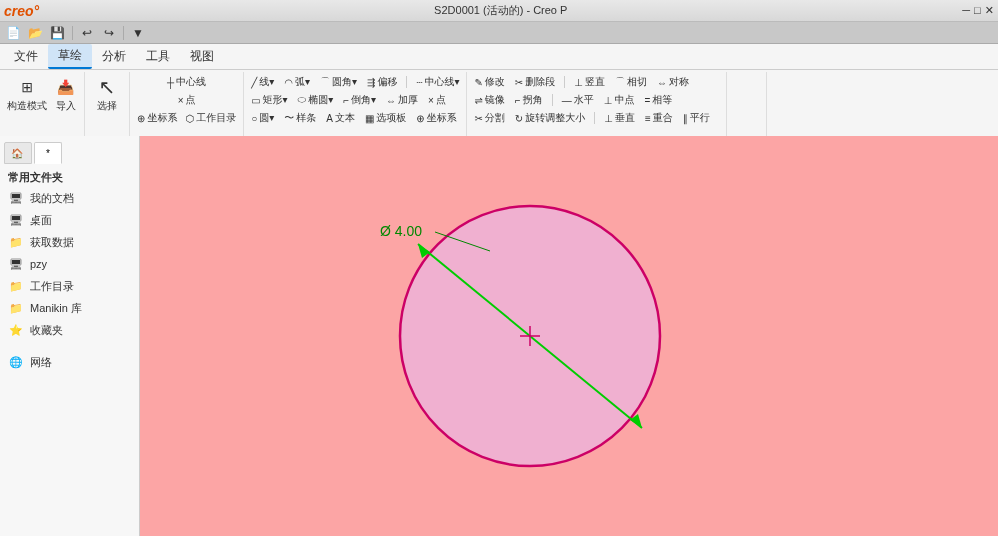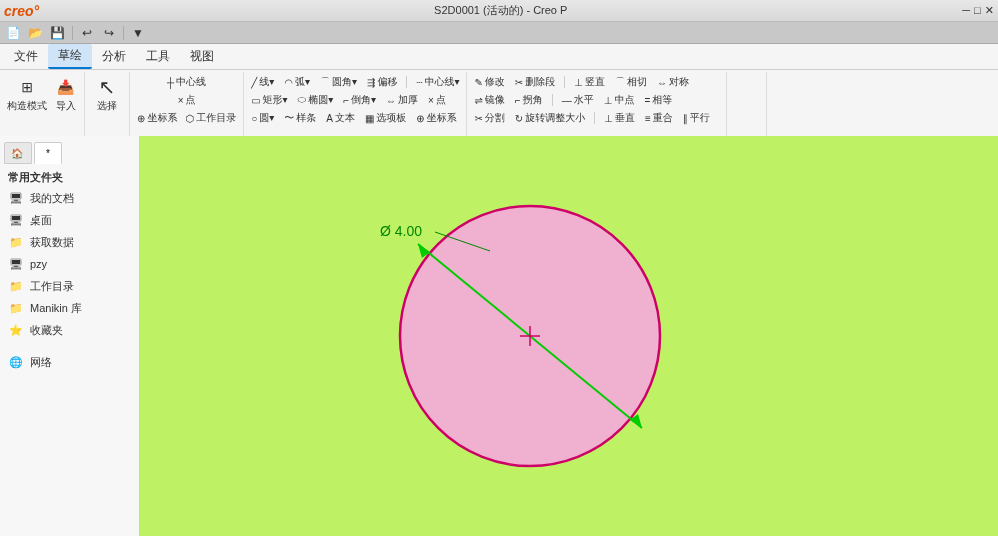--- a/index.html
+++ b/index.html
@@ -177,21 +177,21 @@
       justify-content: center;
     }
 
     
     #canvas-area {
       position: absolute;
       left: 140px;
       top: 136px;
       right: 0;
       bottom: 0;
-      background: #bef264;
+      background: #fca5a5;
       overflow: hidden;
     }
     #canvas-svg {
       width: 100%;
       height: 100%;
     }
 
     
     #quick-access {
       height: 22px;

